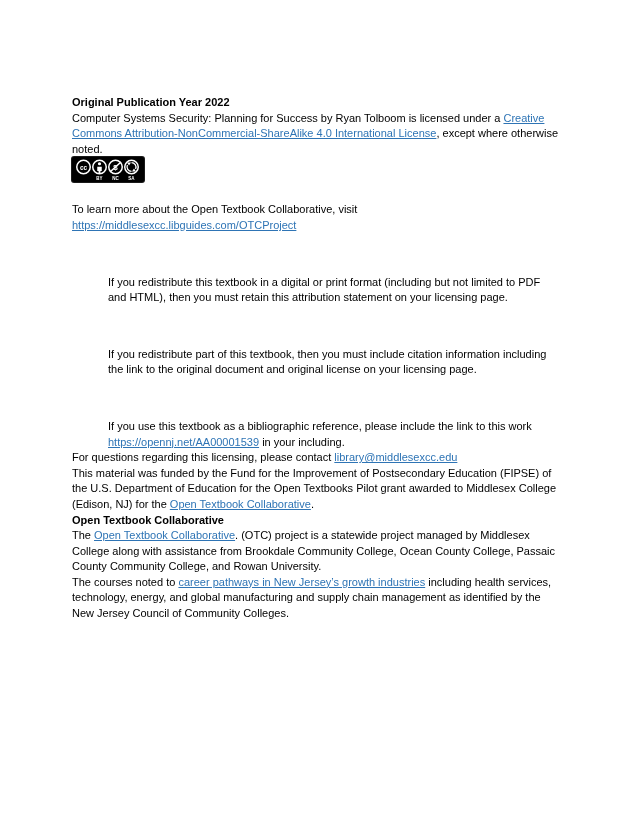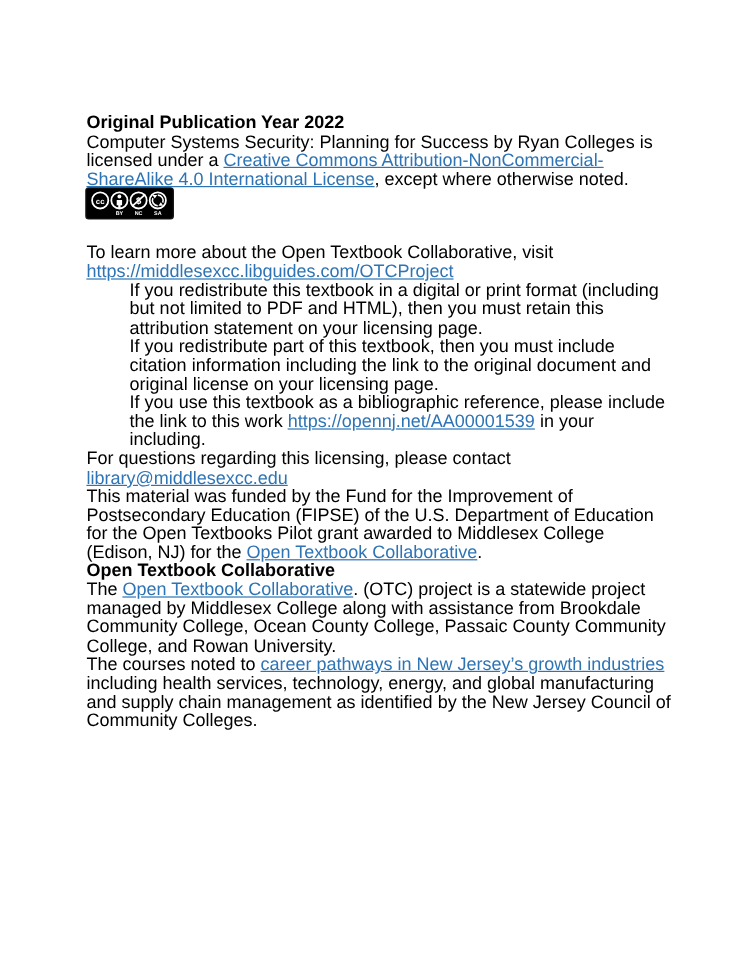--- a/index.html
+++ b/index.html
@@ -18,33 +18,34 @@
     -webkit-font-smoothing: antialiased;
   }
   .content {
     position: absolute;
     left: 72px;
     top: 95px;
     width: 487px;
   }
   p.body, p.heading, p.indent {
     margin: 0 0 0 0;
-    font-size: 15px;
+    font-size: 11px;
     line-height: 15.6px;
     text-align: left;
   }
   p.heading {
     font-weight: bold;
   }
   .sp-after-10 { margin-bottom: 10px; }
   .sp-after-16 { margin-bottom: 16px; }
   .sp-after-30 { margin-bottom: 30px; }
   .sp-after-34 { margin-bottom: 34px; }
   p.indent {
     margin-left: 36px;
+    margin-top: 41px;
   }
   a.link, .link {
     color: #2e74b5;
     text-decoration: underline;
     cursor: pointer;
   }
   
   .cc-badge {
     display: inline-block;
     background: #000000;
@@ -57,21 +58,21 @@
 </style>
 </head>
 <body>
 
 <div class="page">
   <div class="content">
 
     <p class="heading sp-after-16">Original Publication Year 2022</p>
 
     <p class="body sp-after-16">
-      <span>Computer Systems Security: Planning for Success by Ryan Colleges is licensed under a </span><a class="link">Creative Commons Attribution-NonCommercial-ShareAlike 4.0 International License</a><span>, except where otherwise noted.</span>
+      <span>Computer Systems Security: Planning for Success by Ryan Tolboom is licensed under a </span><a class="link">Creative Commons Attribution-NonCommercial-ShareAlike 4.0 International License</a><span>, except where otherwise noted.</span>
     </p>
 
     <div class="sp-after-16">
       <span class="cc-badge">
         <svg width="66" height="22" viewBox="0 0 132 44">
 
           <circle cx="17" cy="16" r="13.5" fill="none" stroke="#ffffff" stroke-width="3"></circle>
           <text x="17" y="21.5" font-family="'Liberation Sans', sans-serif" font-size="13" font-weight="bold" fill="#ffffff" text-anchor="middle">cc</text>
 
           <circle cx="49" cy="16" r="13.5" fill="none" stroke="#ffffff" stroke-width="3"></circle>

